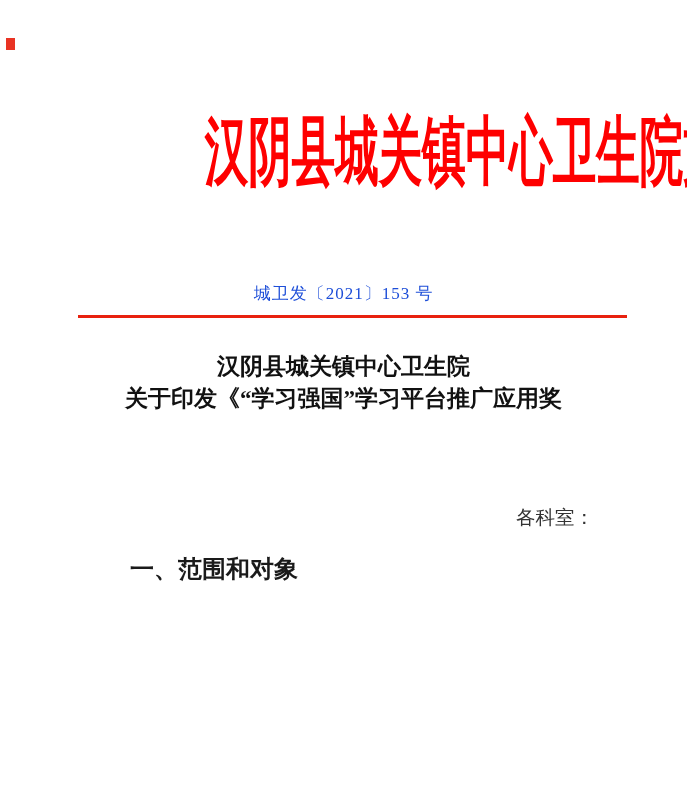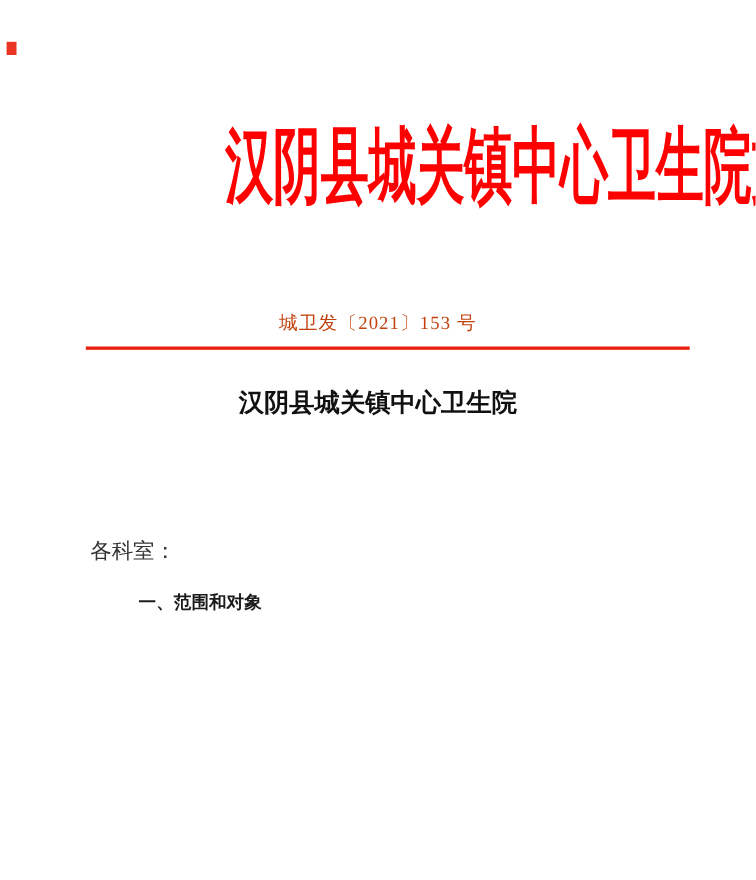--- a/index.html
+++ b/index.html
@@ -43,21 +43,21 @@
     letter-spacing: 0px;
   }
   .doc-number {
     position: absolute;
     top: 282px;
     left: 0;
     width: 687px;
     text-align: center;
     font-size: 17px;
     letter-spacing: 1px;
-    color: #c2410c;
+    color: #1d4ed8;
   }
   .red-divider {
     position: absolute;
     top: 315px;
     left: 78px;
     width: 549px;
     height: 3px;
     background: #e8210f;
   }
   .doc-title {
@@ -74,54 +74,56 @@
   .body-text {
     position: absolute;
     top: 484px;
     left: 82px;
     width: 528px;
     font-size: 19.5px;
     line-height: 35px;
     color: #333333;
   }
   .salutation {
-    margin: 0;
+    margin: 16px;
+    text-align: right;
   }
   .paragraph {
     margin: 0;
     text-indent: 2em;
     text-align: justify;
     word-break: break-all;
   }
   .section-heading {
-    margin: 12px;
+    margin: 0;
     text-indent: 2em;
     font-family: "Liberation Sans", sans-serif;
     font-weight: 700;
-    font-size: 16px;
+    font-size: 24px;
     color: #1a1a1a;
   }
 </style>
 </head>
 <body>
 
 <div class="page">
 
   <div class="corner-mark"></div>
 
   <div class="masthead">
     <span class="masthead-text">汉阴县城关镇中心卫生院文件</span>
   </div>
 
   <div class="doc-number">城卫发〔2021〕153 号</div>
 
   <div class="red-divider"></div>
 
   <div class="doc-title">
     <div>汉阴县城关镇中心卫生院</div>
+    <div>关于印发《“学习强国”学习平台推广应用奖</div>
   </div>
 
   <div class="body-text">
     <p class="salutation">各科室：</p>
     <p class="section-heading">一、范围和对象</p>
   </div>
 
 </div>
 
 </body></html>

